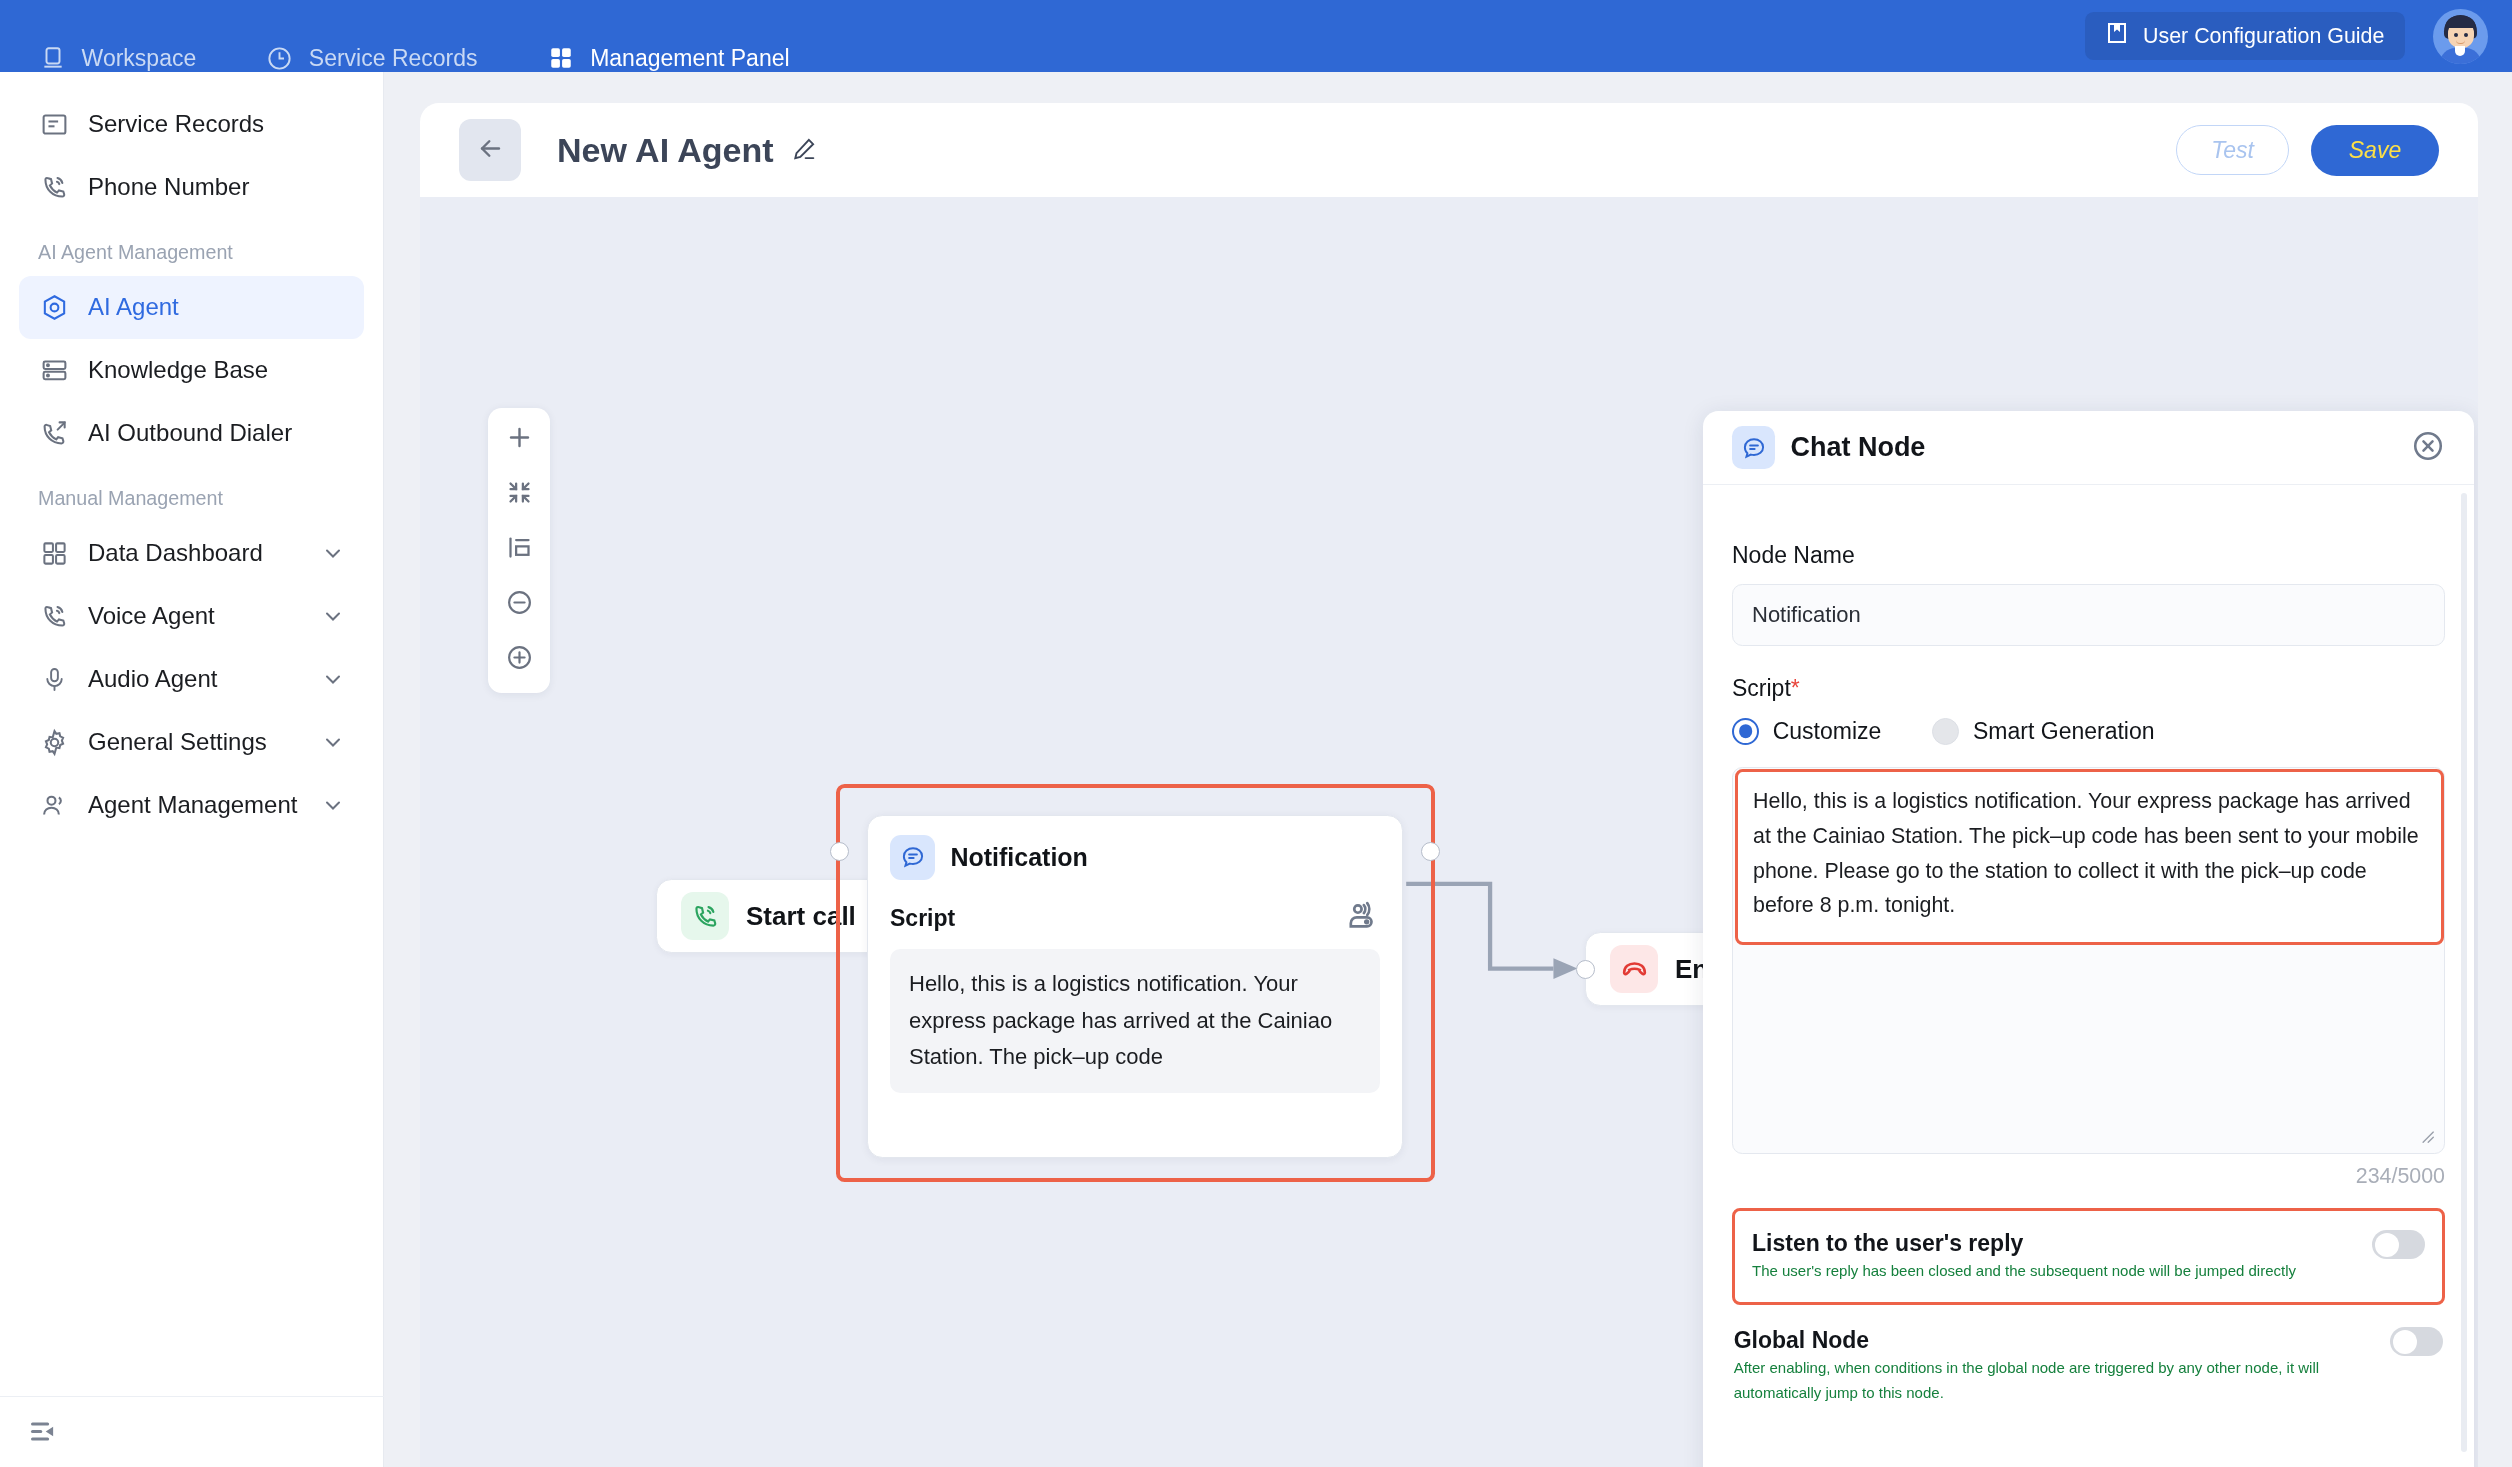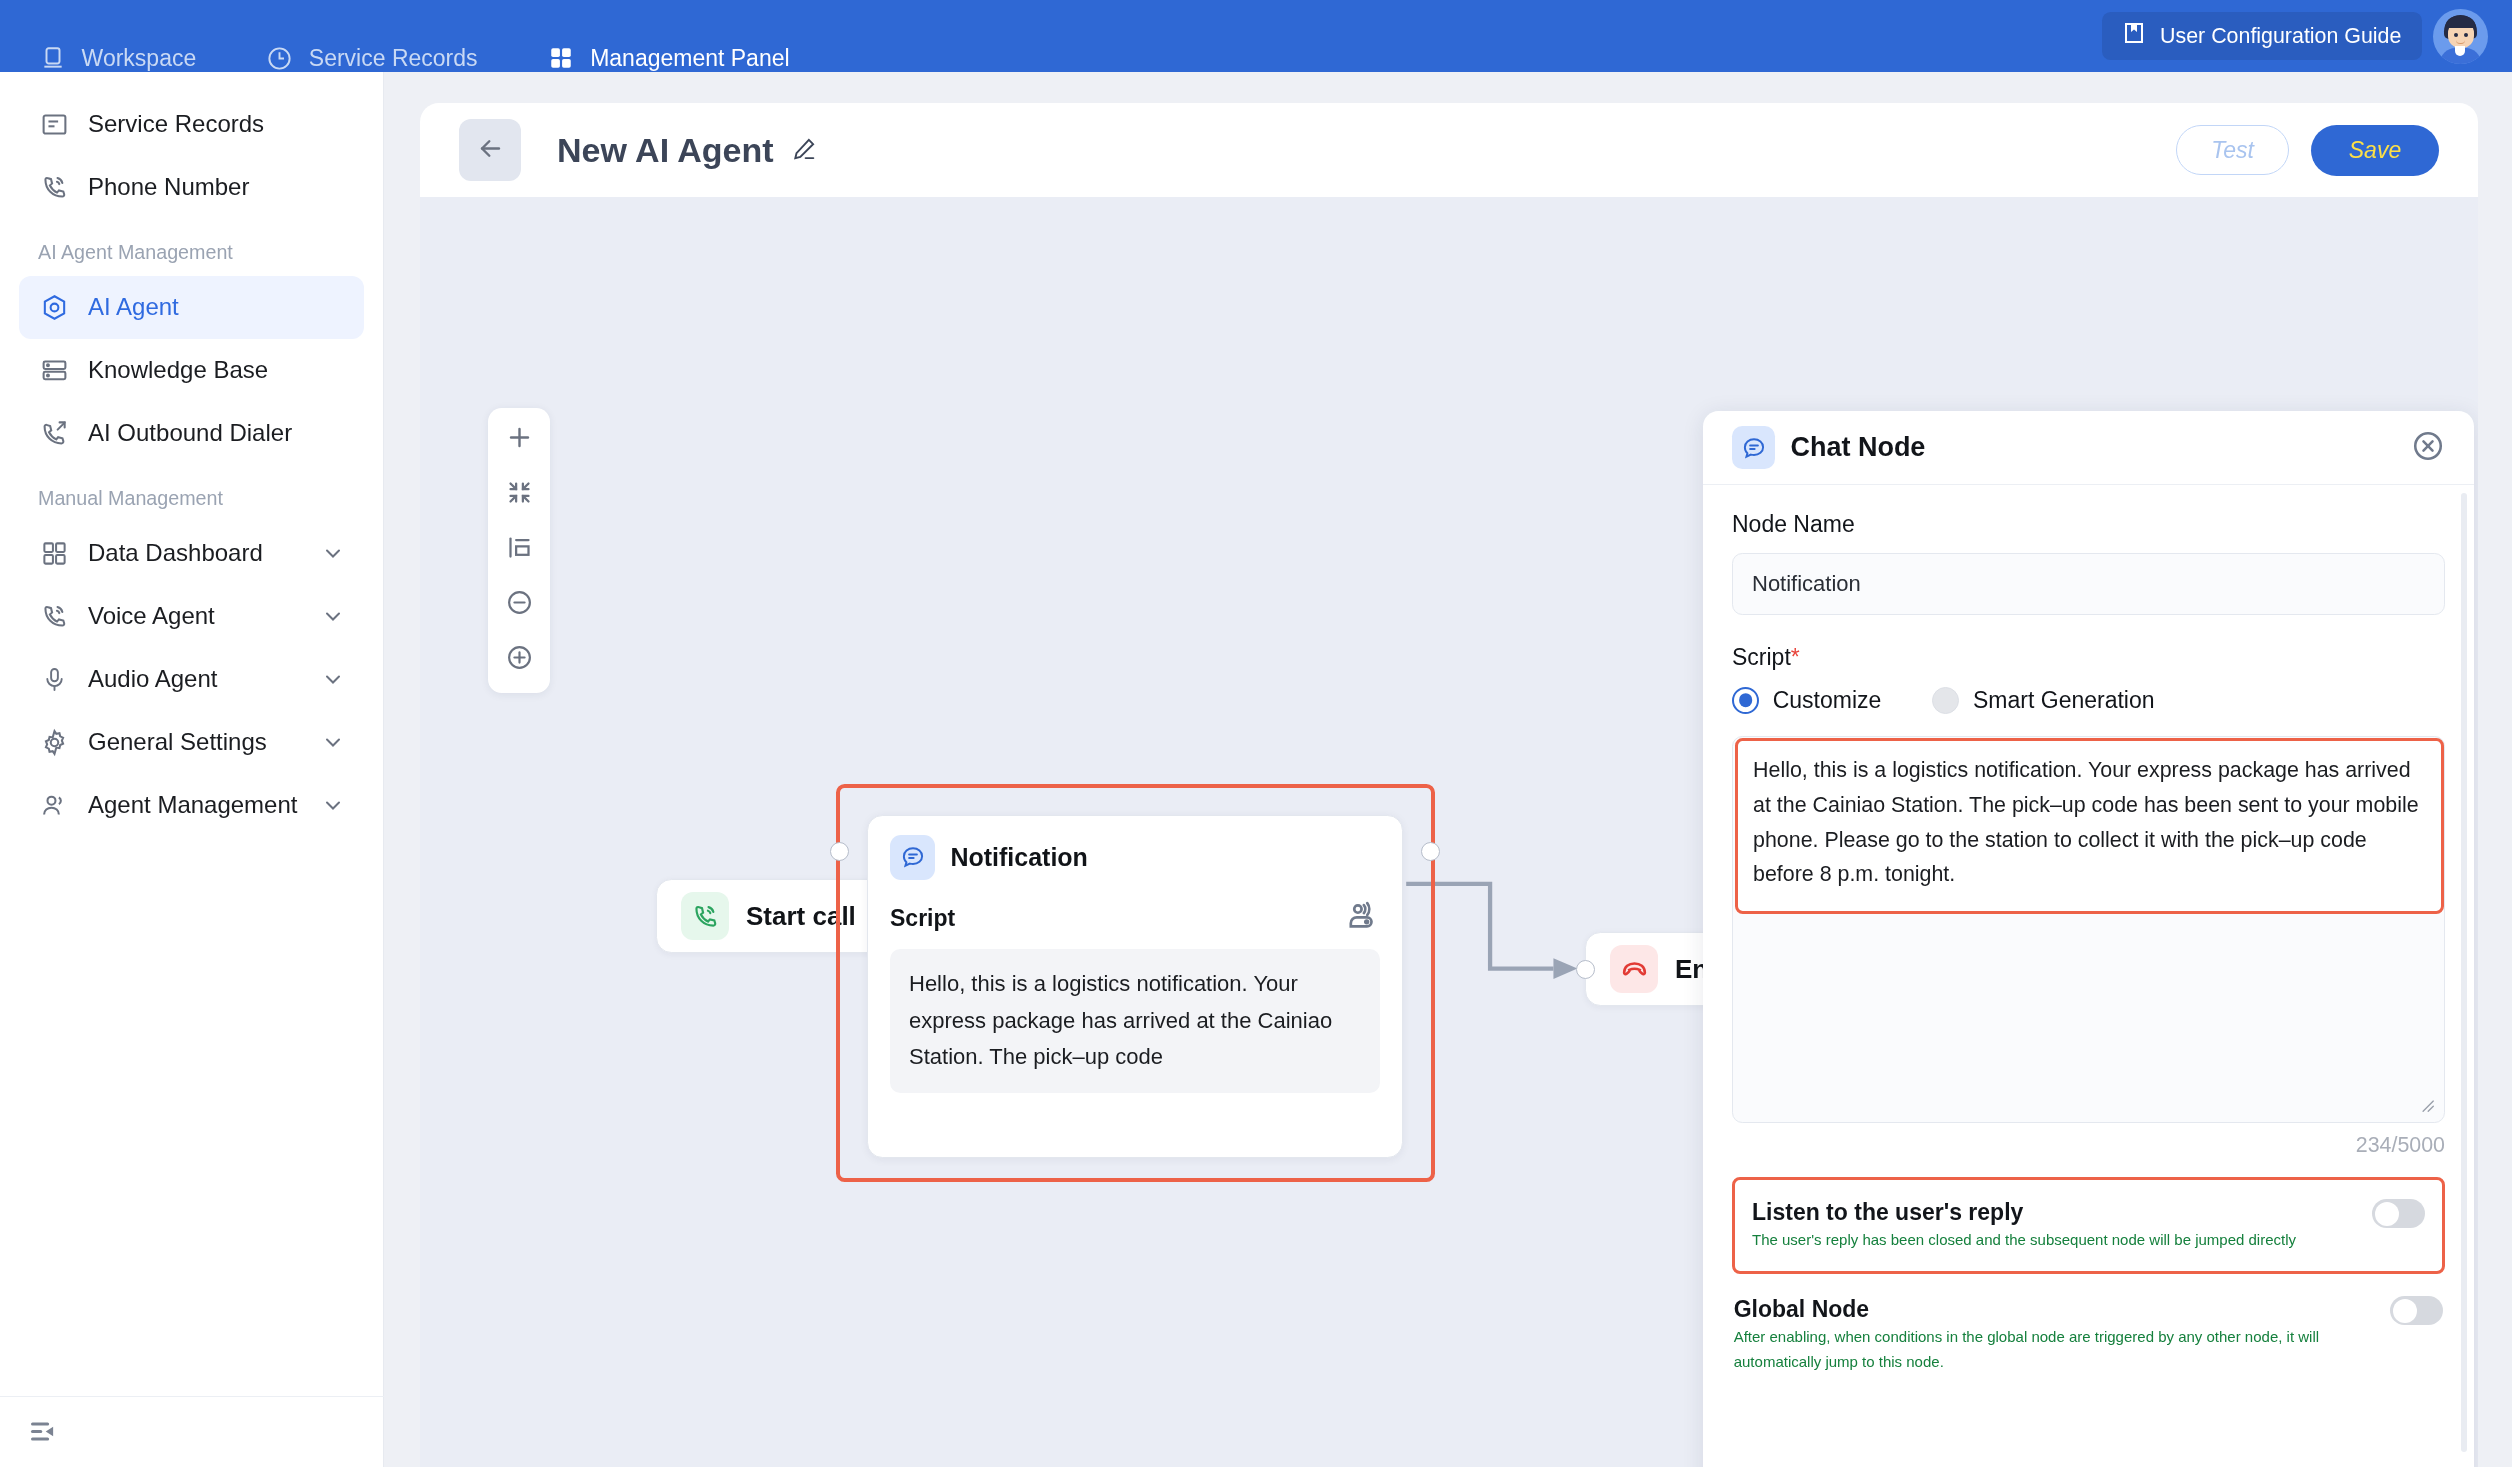--- a/index.html
+++ b/index.html
@@ -19,21 +19,21 @@
   }
   .topnav { display: flex; align-items: center; gap: 69px; padding-left: 38px; margin-top: 44px; }
   .topnav-item {
     display: flex; align-items: center; gap: 14.6px;
     color: #c9d9f4; font-size: 23px; cursor: pointer;
   }
   .topnav-item.active { color: #ffffff; }
   .topnav-item .ico { display: flex; align-items: center; justify-content: center; width: 29px; height: 29px; }
   .topbar-right {
     position: absolute; right: 24px; top: 0; height: 72px;
-    display: flex; align-items: center; gap: 11px;
+    display: flex; align-items: center; gap: 28px;
   }
   .guide-btn {
     display: flex; align-items: center; gap: 13.7px;
     background: #2a5dbf; border-radius: 8.6px;
     padding: 9.4px 20.6px; color: #fff; font-size: 21.4px; cursor: pointer;
   }
   .avatar {
     width: 55px; height: 55px; border-radius: 50%;
     background: #6b9bed; position: relative; overflow: hidden;
     flex: 0 0 auto;
@@ -176,21 +176,21 @@
     overflow: hidden;
   }
   .panel-head {
     height: 74px; display: flex; align-items: center; padding: 0 29px;
     border-bottom: 0.9px solid #eceff4;
   }
   .panel-head .badge { width: 43px; height: 43px; border-radius: 10.3px; background: #d9e6fd; display:flex; align-items:center; justify-content:center; }
   .panel-head .t { margin-left: 15.4px; font-size: 27px; font-weight: bold; color: #12151a; }
   .panel-head .x { margin-left: auto; cursor: pointer; }
   .panel-body { padding: 26px 29px 0; position: relative; height: 1077px; }
-  .field-label { font-size: 23px; color: #12151a; margin-bottom: 15.4px; }
+  .field-label { font-size: 23px; color: #12151a; margin-bottom: 15.4px; margin-top: 31px; }
   .req { color: #e8453c; }
   .text-input {
     width: 100%; height: 62px; border: 0.9px solid #e4e8ef; border-radius: 10.3px;
     background: #fafbfd; display: flex; align-items: center; padding: 0 19px;
     font-size: 22px; color: #2a2e36;
   }
   .radio-row { display: flex; align-items: flex-start; gap: 22px; margin-bottom: 22px; }
   .radio { display: flex; align-items: center; gap: 13.7px; cursor: pointer; font-size: 23px; color: #12151a; }
   .rdot { width: 27px; height: 27px; border-radius: 50%; background: #e4e6ea; border: 0.9px solid #dcdfe5; position: relative; flex: 0 0 auto; }
   .rdot.on { background: #fff; border: 2.6px solid #2f68d4; }

